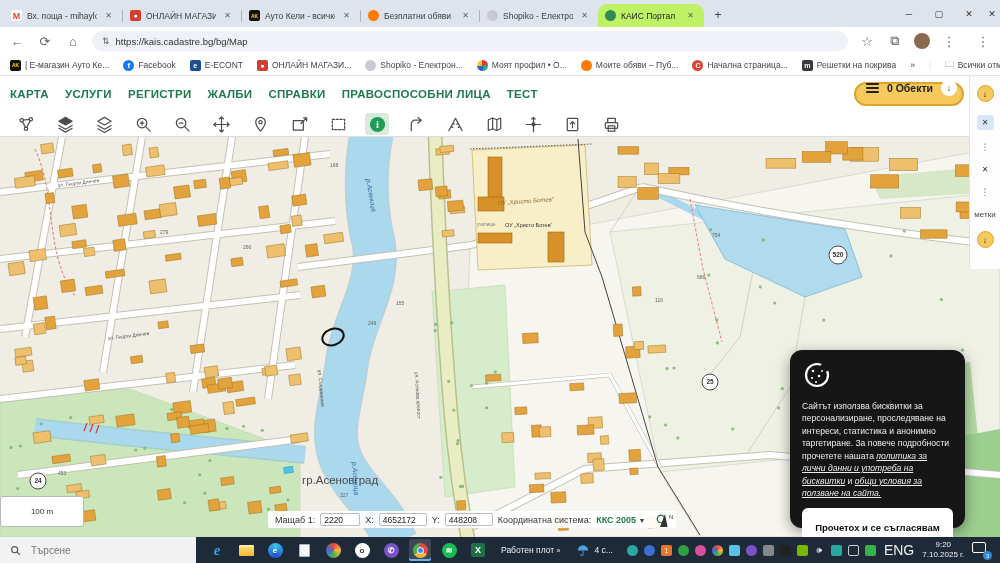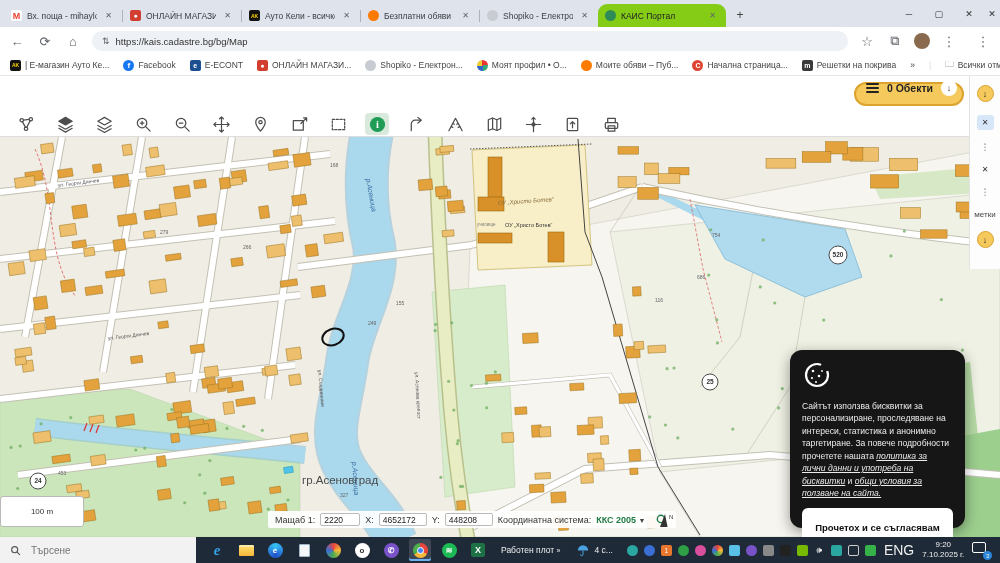--- a/index.html
+++ b/index.html
@@ -3,21 +3,21 @@
 <meta charset="utf-8">
 <style>
   html,body{margin:0;padding:0;width:1000px;height:563px;overflow:hidden;
     font-family:"Liberation Sans",sans-serif;background:#fff;}
   *{box-sizing:border-box;}
   
   .tabstrip{height:27px;background:#dee3ec;display:flex;align-items:flex-end;padding:0 4px;position:relative;}
   .tab{height:23px;width:118px;display:flex;align-items:center;gap:5px;padding:0 7px;
     border-radius:9px 9px 0 0;font-size:8.5px;color:#3c4043;white-space:nowrap;overflow:hidden;position:relative;}
   .tab .ttl{flex:1;overflow:hidden;white-space:nowrap;}
-  .tab.active{background:#84cc16;color:#202124;width:128px;justify-content:center;}
+  .tab.active{background:#bef264;color:#202124;width:106px;justify-content:center;}
   .tab .x{font-size:8px;color:#5f6368;padding:1px 3px;border-radius:50%;}
   .tabsep{width:1px;height:12px;background:#aab2c0;margin-bottom:5px;}
   .newtab{width:20px;height:20px;display:flex;align-items:center;justify-content:center;font-size:12px;color:#444;margin:0 0 2px 4px;}
   .wincontrols{position:absolute;right:0;top:0;height:27px;display:flex;align-items:center;}
   .winbtn{width:30px;height:27px;display:flex;align-items:center;justify-content:center;font-size:9px;color:#333;}
   .fv{width:11px;height:11px;border-radius:2px;flex:none;display:flex;align-items:center;justify-content:center;
     font-size:7px;font-weight:bold;color:#fff;}
   .fv-gmail{background:#fff;color:#ea4335;font-size:9px;}
   .fv-red{background:#d23f31;}
   .fv-ak{background:#111;color:#ffd400;font-size:5px;}
@@ -199,20 +199,29 @@
     </span>
   <span style="margin-left:auto">»</span>
   <span style="color:#ddd">|</span>
   <span class="bkm">
       <span>🗀</span>
       <span>Всички отметки</span>
     </span>
 </div>
 
 <div class="siteheader">
+  <div class="mainnav">
+    <span class="nav-item">КАРТА</span>
+    <span class="nav-item">УСЛУГИ</span>
+    <span class="nav-item">РЕГИСТРИ</span>
+    <span class="nav-item">ЖАЛБИ</span>
+    <span class="nav-item">СПРАВКИ</span>
+    <span class="nav-item">ПРАВОСПОСОБНИ ЛИЦА</span>
+    <span class="nav-item">ТЕСТ</span>
+  </div>
   <div class="objpill">
     <span class="burger">
         <i></i>
         <i></i>
         <i></i>
       </span>
     <span>0 Обекти</span>
     <span class="dlcirc">↓</span>
   </div>
 </div>

